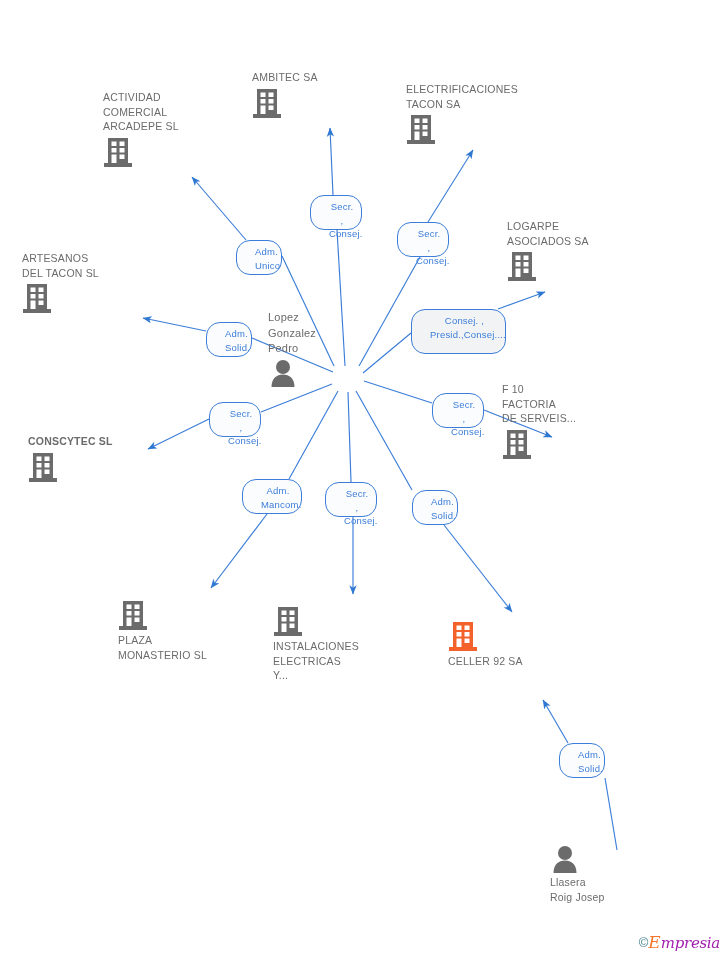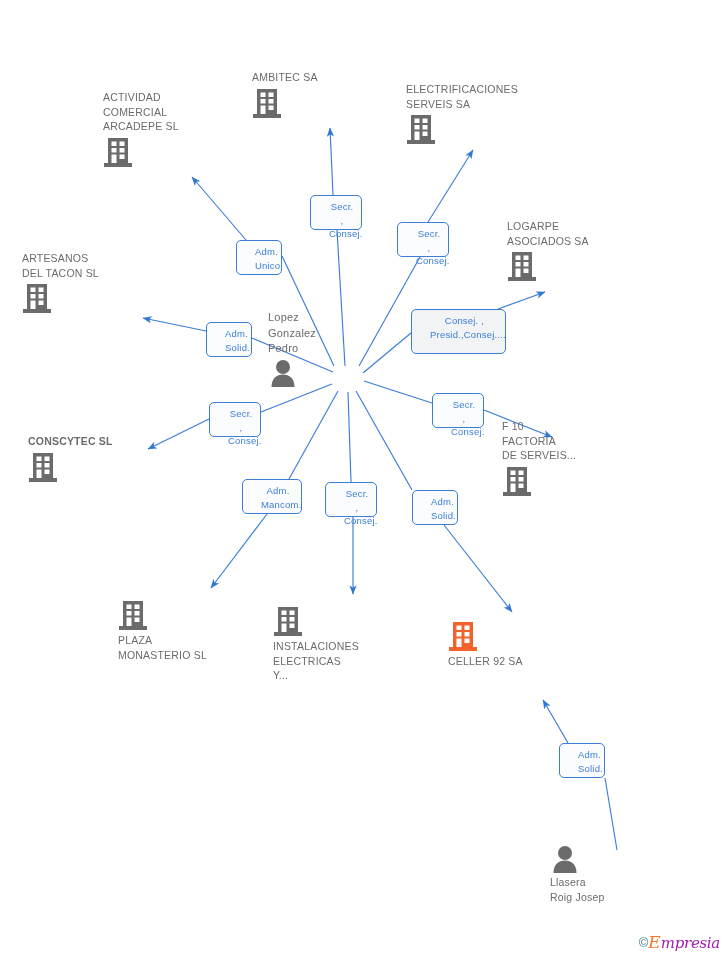--- a/index.html
+++ b/index.html
@@ -49,21 +49,21 @@
   .node.label-below .nlabel { margin-top: 2px; }
   .node.central {
     color: #6b6b6b;
     font-size: 11px;
     line-height: 15.5px;
   }
   .edge-label {
     position: absolute;
     box-sizing: border-box;
     border: 1.2px solid #3b7dd8;
-    border-radius: 5px;
+    border-radius: 14px;
     background: #fbfcfe;
     color: #3b7dd8;
     font-size: 9.5px;
     line-height: 13.5px;
     text-align: center;
     padding: 4px 6px 5px 18px;
     white-space: pre-line;
     letter-spacing: 0.2px;
   }
   .edge-label.wide {
@@ -172,21 +172,21 @@
         <rect x="8.5" y="12" width="5" height="4.5" fill="#ffffff"></rect>
         <rect x="16.5" y="12" width="5" height="4.5" fill="#ffffff"></rect>
         <rect x="8.5" y="18.5" width="5" height="8.5" fill="#ffffff"></rect>
         <rect x="16.5" y="18.5" width="5" height="4.5" fill="#ffffff"></rect>
       </svg>
     </span>
   </div>
 
   <div class="node label-above" style="left:486px; top:82px;">
     <span class="nlabel">ELECTRIFICACIONES
-SERVEIS SA</span>
+TACON SA</span>
     <span class="glyph">
       <svg width="30" height="32" viewBox="0 0 30 32" xmlns="http://www.w3.org/2000/svg">
         <rect x="5" y="2" width="20" height="25" fill="#6b6b6b"></rect>
         <rect x="1" y="27" width="28" height="4" fill="#6b6b6b"></rect>
         <rect x="8.5" y="5.5" width="5" height="4.5" fill="#ffffff"></rect>
         <rect x="16.5" y="5.5" width="5" height="4.5" fill="#ffffff"></rect>
         <rect x="8.5" y="12" width="5" height="4.5" fill="#ffffff"></rect>
         <rect x="16.5" y="12" width="5" height="4.5" fill="#ffffff"></rect>
         <rect x="8.5" y="18.5" width="5" height="8.5" fill="#ffffff"></rect>
         <rect x="16.5" y="18.5" width="5" height="4.5" fill="#ffffff"></rect>
@@ -221,21 +221,21 @@
         <rect x="8.5" y="5.5" width="5" height="4.5" fill="#ffffff"></rect>
         <rect x="16.5" y="5.5" width="5" height="4.5" fill="#ffffff"></rect>
         <rect x="8.5" y="12" width="5" height="4.5" fill="#ffffff"></rect>
         <rect x="16.5" y="12" width="5" height="4.5" fill="#ffffff"></rect>
         <rect x="8.5" y="18.5" width="5" height="8.5" fill="#ffffff"></rect>
         <rect x="16.5" y="18.5" width="5" height="4.5" fill="#ffffff"></rect>
       </svg>
     </span>
   </div>
 
-  <div class="node label-above" style="left:582px; top:382px;margin-top:37px;">
+  <div class="node label-above" style="left:582px; top:382px;">
     <span class="nlabel">F 10
 FACTORIA
 DE SERVEIS...</span>
     <span class="glyph">
       <svg width="30" height="32" viewBox="0 0 30 32" xmlns="http://www.w3.org/2000/svg">
         <rect x="5" y="2" width="20" height="25" fill="#6b6b6b"></rect>
         <rect x="1" y="27" width="28" height="4" fill="#6b6b6b"></rect>
         <rect x="8.5" y="5.5" width="5" height="4.5" fill="#ffffff"></rect>
         <rect x="16.5" y="5.5" width="5" height="4.5" fill="#ffffff"></rect>
         <rect x="8.5" y="12" width="5" height="4.5" fill="#ffffff"></rect>

